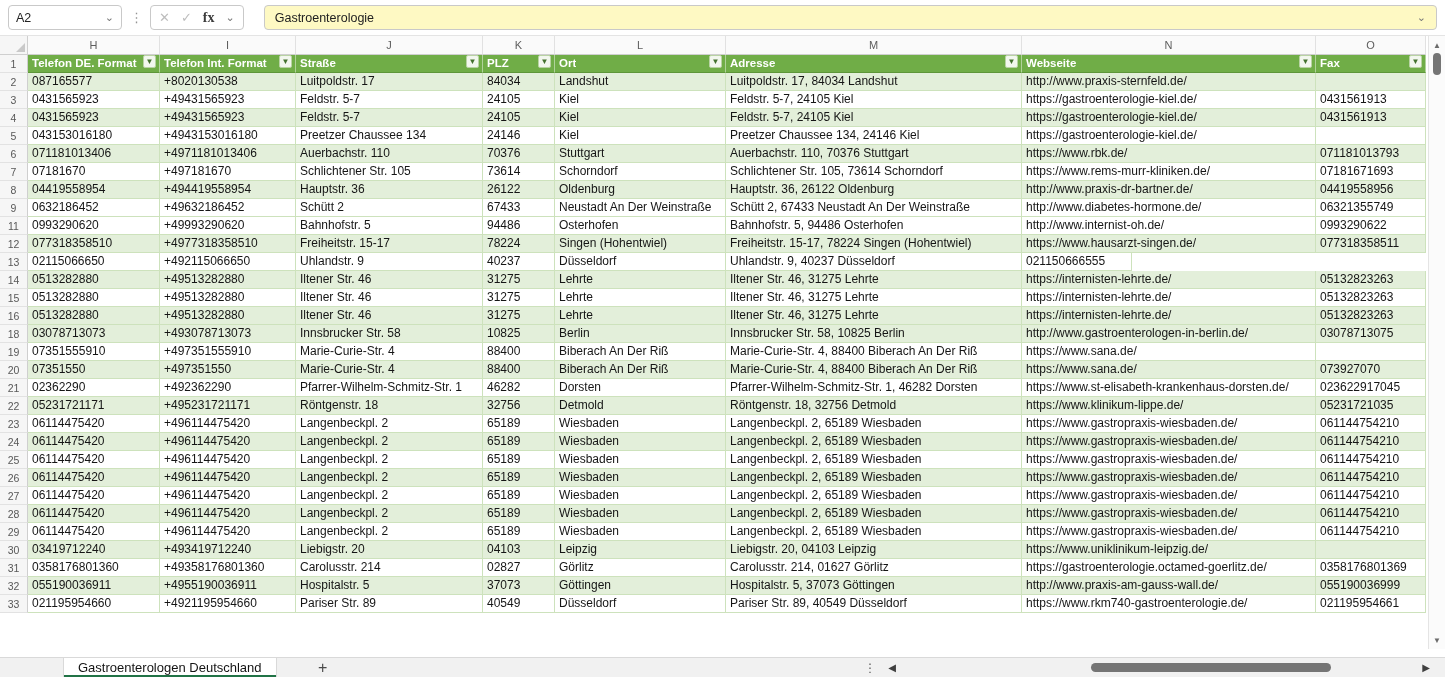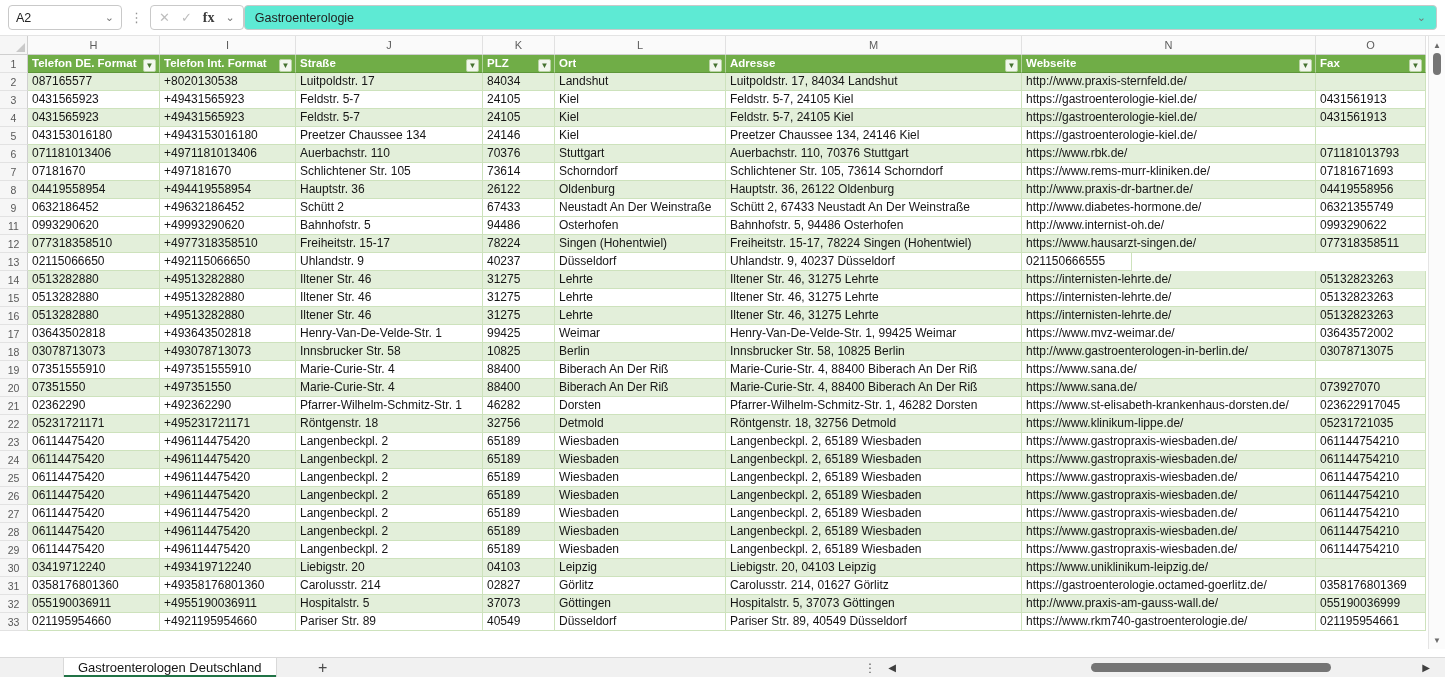--- a/index.html
+++ b/index.html
@@ -13,23 +13,23 @@
   .namebox{width:98px;height:23px;border:1px solid #c9c9c9;border-radius:4px;
            display:flex;align-items:center;justify-content:space-between;
            padding:0 7px;font-size:12.5px;color:#222;background:#fff;cursor:pointer;gap:43px;}
   .chev{color:#777;font-size:11px;line-height:1;}
   .dots{color:#949494;font-size:13px;margin:0 8px;user-select:none;letter-spacing:-1px;}
   .fgroup{height:23px;border:1px solid #c9c9c9;border-radius:4px;display:flex;
           align-items:center;padding:0 8px;gap:11px;background:#fff;}
   .ico-dis{color:#bdbdbd;font-size:13px;line-height:1;}
   .fx{font-family:"Liberation Serif",serif;font-weight:bold;
       font-size:14px;color:#3c3c3c;line-height:1;}
-  .formula{flex:1;height:23px;border:1px solid #c9c9c9;border-radius:4px;margin-left:0;
+  .formula{flex:1;height:23px;border:1px solid #c9c9c9;border-radius:4px;margin-left:20px;
            display:flex;align-items:center;justify-content:space-between;
-           padding:0 10px;font-size:12.5px;color:#222;background:#5eead4;}
+           padding:0 10px;font-size:12.5px;color:#222;background:#fef9c3;}
 
   
   .colheads{position:absolute;top:36px;left:0;height:19px;display:flex;
             background:#fafafa;box-sizing:border-box;}
   .corner{width:28px;flex:none;position:relative;background:#f6f6f6;
           border-right:1px solid #cfcfcf;border-bottom:1px solid #cfcfcf;box-sizing:border-box;}
   .corner:after{content:"";position:absolute;right:2px;bottom:2px;
           border-left:9px solid transparent;border-bottom:9px solid #c9c9c9;}
   .colhead{display:flex;align-items:center;justify-content:center;font-size:11px;
            color:#5d5d5d;border-right:1px solid #e1e1e1;border-bottom:1px solid #cfcfcf;
@@ -51,21 +51,21 @@
   .rownum{width:28px;flex:none;background:#f6f6f6;border-right:1px solid #cfcfcf;
           border-bottom:1px solid #e2e2e2;font-size:10.5px;color:#585858;
           display:flex;align-items:center;justify-content:center;box-sizing:border-box;
           cursor:pointer;}
   .cell{box-sizing:border-box;font-size:12px;line-height:17px;color:#151515;
         padding:0 3px 0 4px;white-space:nowrap;overflow:hidden;background:#fff;
         border-right:1px solid #cde2bc;border-bottom:1px solid #cde2bc;cursor:cell;}
   .row.band .cell{background:#e3efda;}
   .hdr .cell{background:#70ad47;color:#fff;font-weight:bold;font-size:11.5px;
              border-right:1px solid rgba(255,255,255,.45);border-bottom:1px solid #5d9639;
-             display:flex;align-items:flex-end;justify-content:space-between;}
+             display:flex;align-items:flex-start;justify-content:space-between;}
   .hlabel{overflow:hidden;white-space:nowrap;}
   .fbtn{width:13px;height:13px;flex:none;background:#f2f7ee;border:1px solid #b9d3a4;
         border-radius:2px;color:#44722f;font-size:8px;line-height:11px;text-align:center;
         cursor:pointer;box-sizing:border-box;margin-left:2px;}
 
   
   .vscroll{position:absolute;right:0;top:36px;bottom:28px;width:17px;background:#fbfbfb;
            border-left:1px solid #e4e4e4;box-sizing:border-box;}
   .varrow{position:absolute;left:0;width:100%;height:14px;display:flex;align-items:center;
           justify-content:center;font-size:8px;color:#6b6b6b;cursor:pointer;}
@@ -312,31 +312,20 @@
         <div class="rownum">16</div>
         <div class="cell col-h">0513282880</div>
         <div class="cell col-i">+49513282880</div>
         <div class="cell col-j">Iltener Str. 46</div>
         <div class="cell col-k">31275</div>
         <div class="cell col-l">Lehrte</div>
         <div class="cell col-m">Iltener Str. 46, 31275 Lehrte</div>
         <div class="cell col-n">https://internisten-lehrte.de/</div>
         <div class="cell col-o">05132823263</div>
       </div>
-      <div class="row">
-        <div class="rownum">17</div>
-        <div class="cell col-h">03643502818</div>
-        <div class="cell col-i">+493643502818</div>
-        <div class="cell col-j">Henry-Van-De-Velde-Str. 1</div>
-        <div class="cell col-k">99425</div>
-        <div class="cell col-l">Weimar</div>
-        <div class="cell col-m">Henry-Van-De-Velde-Str. 1, 99425 Weimar</div>
-        <div class="cell col-n">https://www.mvz-weimar.de/</div>
-        <div class="cell col-o">03643572002</div>
-      </div>
       <div class="row band">
         <div class="rownum">18</div>
         <div class="cell col-h">03078713073</div>
         <div class="cell col-i">+493078713073</div>
         <div class="cell col-j">Innsbrucker Str. 58</div>
         <div class="cell col-k">10825</div>
         <div class="cell col-l">Berlin</div>
         <div class="cell col-m">Innsbrucker Str. 58, 10825 Berlin</div>
         <div class="cell col-n">http://www.gastroenterologen-in-berlin.de/</div>
         <div class="cell col-o">03078713075</div>

